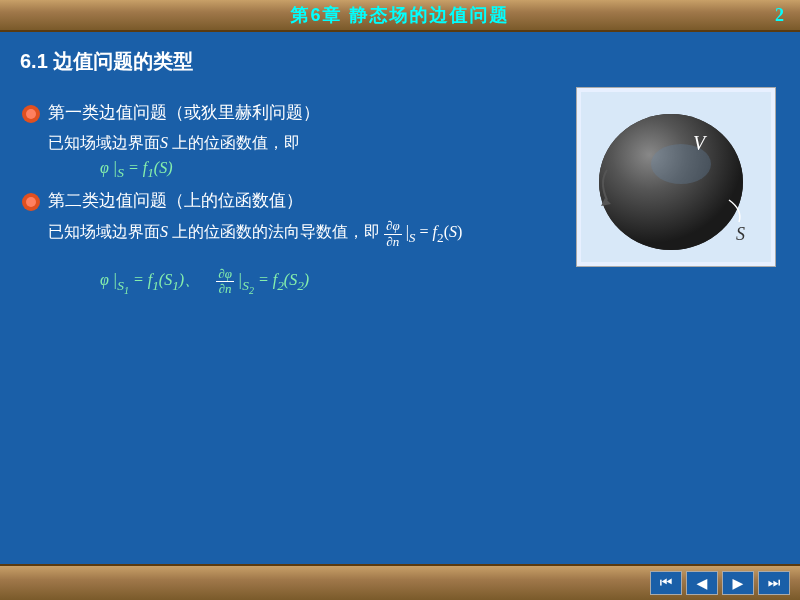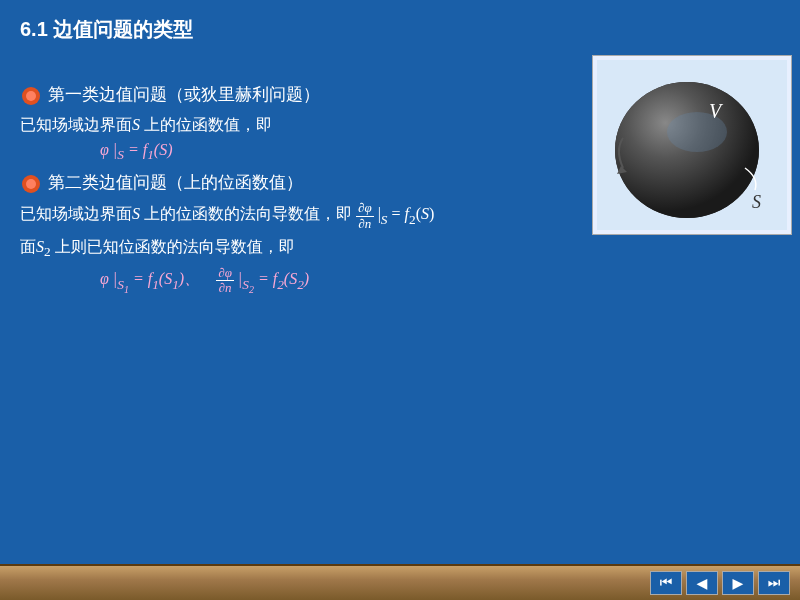--- a/index.html
+++ b/index.html
@@ -44,37 +44,37 @@
       right: 16px;
       color: #00ffff;
       font-size: 18px;
       font-weight: bold;
     }
 
     
     .main-content {
       flex: 1;
       background: #1a5fa8;
-      padding: 16px 8px 10px 20px;
+      padding: 16px 24px 10px 20px;
       display: flex;
       flex-direction: column;
       gap: 0;
     }
 
     .section-title {
       color: #ffffff;
       font-size: 20px;
       font-weight: bold;
       margin-bottom: 12px;
       font-family: "SimHei", "黑体", sans-serif;
     }
 
     .content-row {
       display: flex;
-      align-items: flex-end;
+      align-items: center;
       gap: 0;
     }
 
     .left-content {
       flex: 1;
     }
 
     .right-image {
       width: 200px;
       height: 180px;
@@ -98,26 +98,27 @@
 
     .bullet-text {
       color: #ffffff;
       font-size: 17px;
       font-family: "SimHei", "黑体", sans-serif;
     }
 
     .indent-text {
       color: #ffffff;
       font-size: 16px;
+      margin-left: 28px;
       margin-bottom: 4px;
       line-height: 1.5;
     }
 
     .formula-block {
-      color: #f9a8d4;
+      color: #86efac;
       font-size: 16px;
       margin-left: 80px;
       margin-bottom: 8px;
       font-style: italic;
     }
 
     
     .math {
       font-style: italic;
       font-family: "Times New Roman", serif;
@@ -178,20 +179,24 @@
       display: flex;
       align-items: center;
       justify-content: center;
     }
   </style>
 </head>
 <body>
 
 <div class="page-container">
 
+  <div class="top-bar">
+    <span class="top-bar-title">第6章  静态场的边值问题</span>
+    <span class="page-number">2</span>
+  </div>
 
   <div class="main-content">
 
     <div class="section-title">6.1  边值问题的类型</div>
 
     <div class="content-row">
       <div class="left-content">
 
         <div class="bullet-item">
           <svg class="bullet-icon" viewBox="0 0 22 22">
@@ -252,23 +257,20 @@
 
           <text x="155" y="148" fill="#333333" font-size="18" font-style="italic" font-family="Times New Roman">S</text>
 
           <path d="M 26 78 Q 18 90 26 108" stroke="#555" stroke-width="2" fill="none"></path>
           <polygon points="24,106 30,112 20,114" fill="#555"></polygon>
         </svg>
       </div>
     </div>
 
 
-    <div class="indent-text">
-      面<em>S</em><sub>2</sub> 上则已知位函数的法向导数值，即
-    </div>
 
     <div class="formula-block">
       <span class="math">φ</span>&nbsp;|<sub><span class="math">S</span><sub style="font-size:10px">1</sub></sub>&nbsp;=&nbsp;<span class="math">f</span><sub>1</sub>(<span class="math">S</span><sub>1</sub>)、&nbsp;&nbsp;&nbsp;
       <span class="fraction">
         <span class="numerator">∂<span class="math">φ</span></span>
         <span class="denominator">∂<span class="math">n</span></span>
       </span>
       |<sub><span class="math">S</span><sub style="font-size:10px">2</sub></sub>&nbsp;=&nbsp;<span class="math">f</span><sub>2</sub>(<span class="math">S</span><sub>2</sub>)
     </div>
 

